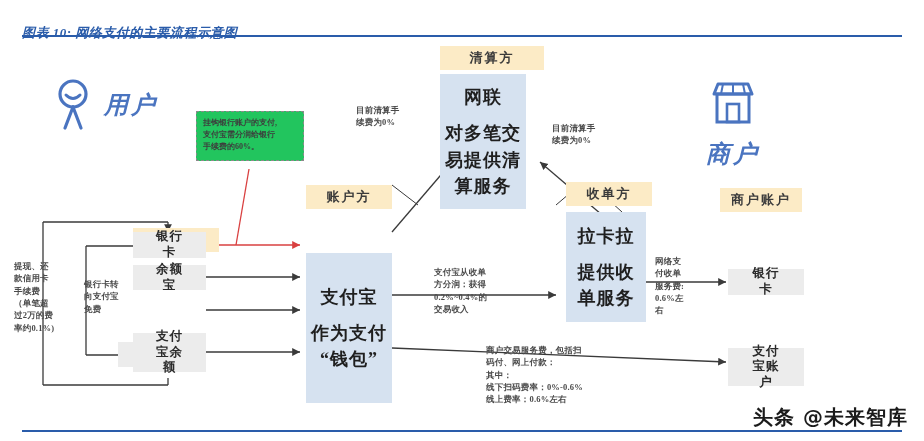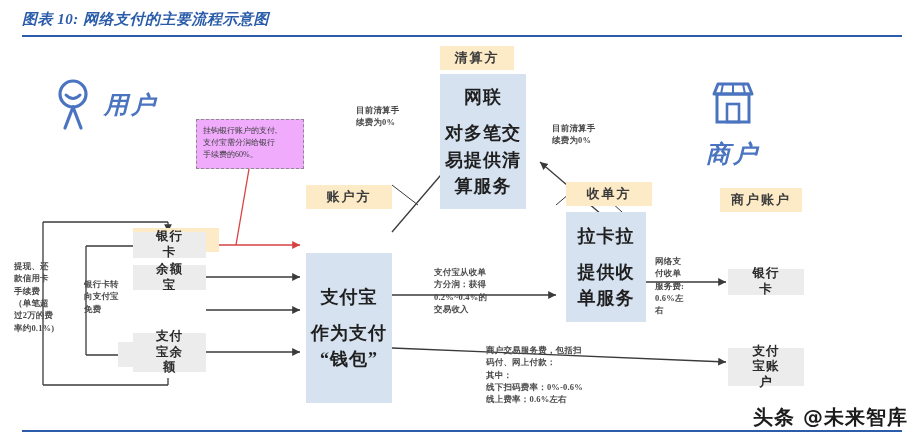--- a/index.html
+++ b/index.html
@@ -1,21 +1,21 @@
 <!DOCTYPE html>
 <html><head>
 <meta charset="utf-8">
 <style>
   html,body{margin:0;padding:0;background:#ffffff;}
   body{width:924px;height:441px;position:relative;overflow:hidden;
        font-family:"Liberation Serif","DejaVu Serif",serif;color:#262626;}
 
   
   #title-bar{position:absolute;left:0;top:0;width:924px;height:40px;}
-  #title-text{position:absolute;left:22px;top:10px;font-size:15px;font-style:italic;
+  #title-text{position:absolute;left:22px;top:24px;font-size:13px;font-style:italic;
               font-weight:bold;color:#2a5caa;letter-spacing:.5px;white-space:nowrap;}
   #title-rule{position:absolute;left:22px;top:35px;width:880px;height:2px;background:#2a5caa;}
 
   
   #footer-rule{position:absolute;left:22px;top:430px;width:880px;height:2px;background:#2a5caa;}
   #watermark{position:absolute;left:648px;top:404px;width:260px;height:26px;
              font-family:"DejaVu Sans","Liberation Sans",sans-serif;
              font-size:20px;font-weight:bold;color:#1b1b1b;text-align:right;
              letter-spacing:1px;white-space:nowrap;}
 
@@ -40,23 +40,23 @@
   .bbox{position:absolute;background:#d6e2f0;color:#1f1f1f;font-size:18px;font-weight:bold;
         display:flex;flex-direction:column;align-items:center;justify-content:center;
         text-align:center;letter-spacing:1px;line-height:1.45;box-sizing:border-box;padding:4px;}
   .bbox .sub{margin-top:10px;}
 
   
   .note{position:absolute;font-size:8.5px;font-weight:bold;color:#4a4a4a;line-height:1.45;
         letter-spacing:.2px;white-space:pre-line;}
 
   
-  #callout{position:absolute;left:196px;top:119px;width:108px;height:50px;
-           border:1px dashed #8a8a8a;background:#f0abfc;box-sizing:border-box;
-           font-size:8px;font-weight:normal;color:#3d3d3d;line-height:1.5;
+  #callout{position:absolute;left:196px;top:111px;width:108px;height:50px;
+           border:1px dashed #8a8a8a;background:#22c55e;box-sizing:border-box;
+           font-size:8px;font-weight:bold;color:#3d3d3d;line-height:1.5;
            padding:5px 5px 0 6px;white-space:pre-line;}
 
   
   #wires{position:absolute;left:0;top:0;width:924px;height:441px;pointer-events:none;}
 </style>
 </head>
 <body>
 
 <div id="title-bar">
   <div id="title-text">图表 10:  网络支付的主要流程示意图</div>
@@ -127,21 +127,21 @@
     <path d="M5,16 L9,6 L39,6 L43,16 Z" fill="none" stroke="#4a74c0" stroke-width="3" stroke-linejoin="round"></path>
     <path d="M14,6 L12,16 M24,6 L24,16 M34,6 L36,16" stroke="#4a74c0" stroke-width="2" fill="none"></path>
     <rect x="8" y="16" width="32" height="28" fill="none" stroke="#4a74c0" stroke-width="3"></rect>
     <rect x="18" y="26" width="12" height="18" fill="none" stroke="#4a74c0" stroke-width="2.6"></rect>
   </svg>
   <span class="persona-label">商户</span>
 </div>
 
 <div class="grp" style="left:133px;top:185px;width:86px;height:24px;margin-top:43px;">资金来源</div>
 <div class="grp" style="left:306px;top:185px;width:86px;height:24px;">账户方</div>
-<div class="grp" style="left:440px;top:46px;width:74px;height:24px;">清算方</div>
+<div class="grp" style="left:440px;top:46px;width:104px;height:24px;">清算方</div>
 <div class="grp" style="left:566px;top:182px;width:86px;height:24px;">收单方</div>
 <div class="grp" style="left:720px;top:188px;width:82px;height:24px;">商户账户</div>
 
 <div class="gbox" style="left:133px;top:232px;width:73px;height:26px;">银行卡</div>
 <div class="gbox" style="left:133px;top:265px;width:73px;height:25px;">余额宝</div>
 <div class="gbox" style="left:118px;top:298px;width:73px;height:25px;margin-top:44px;">花呗</div>
 <div class="gbox" style="left:133px;top:333px;width:73px;height:39px;">支付宝余额</div>
 
 <div class="bbox" style="left:306px;top:213px;width:86px;height:150px;margin-top:40px;">
   <span>支付宝</span>

